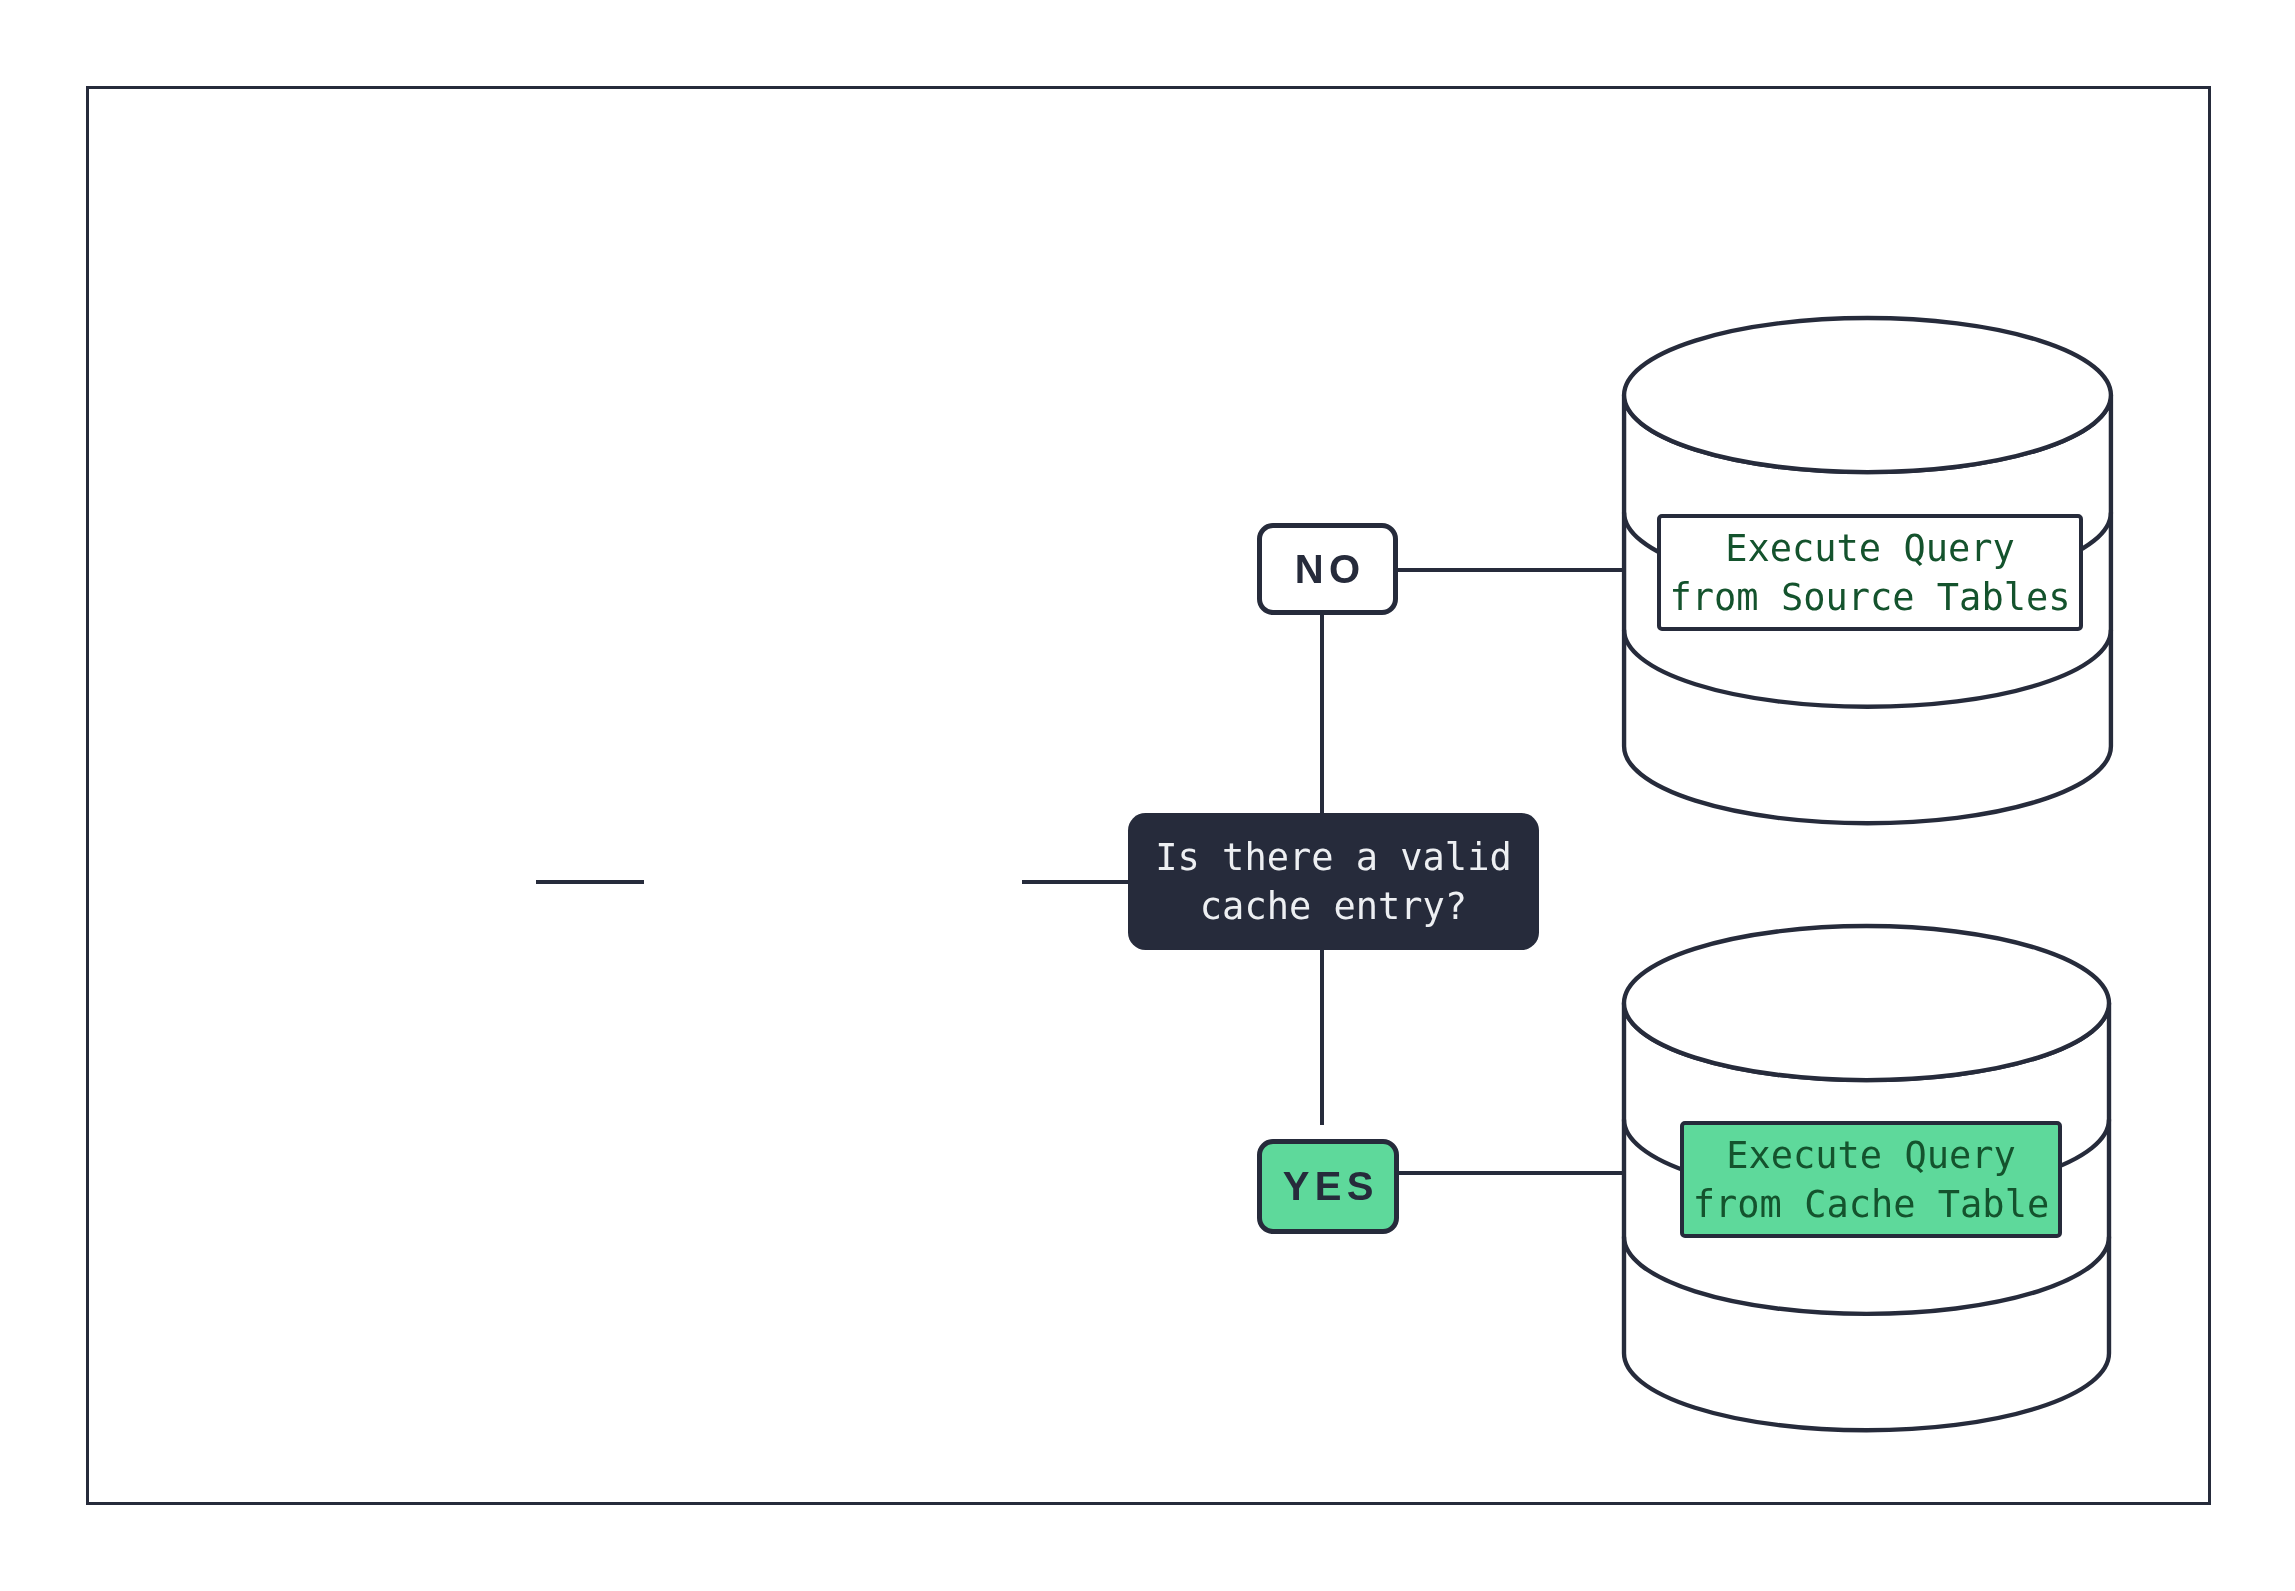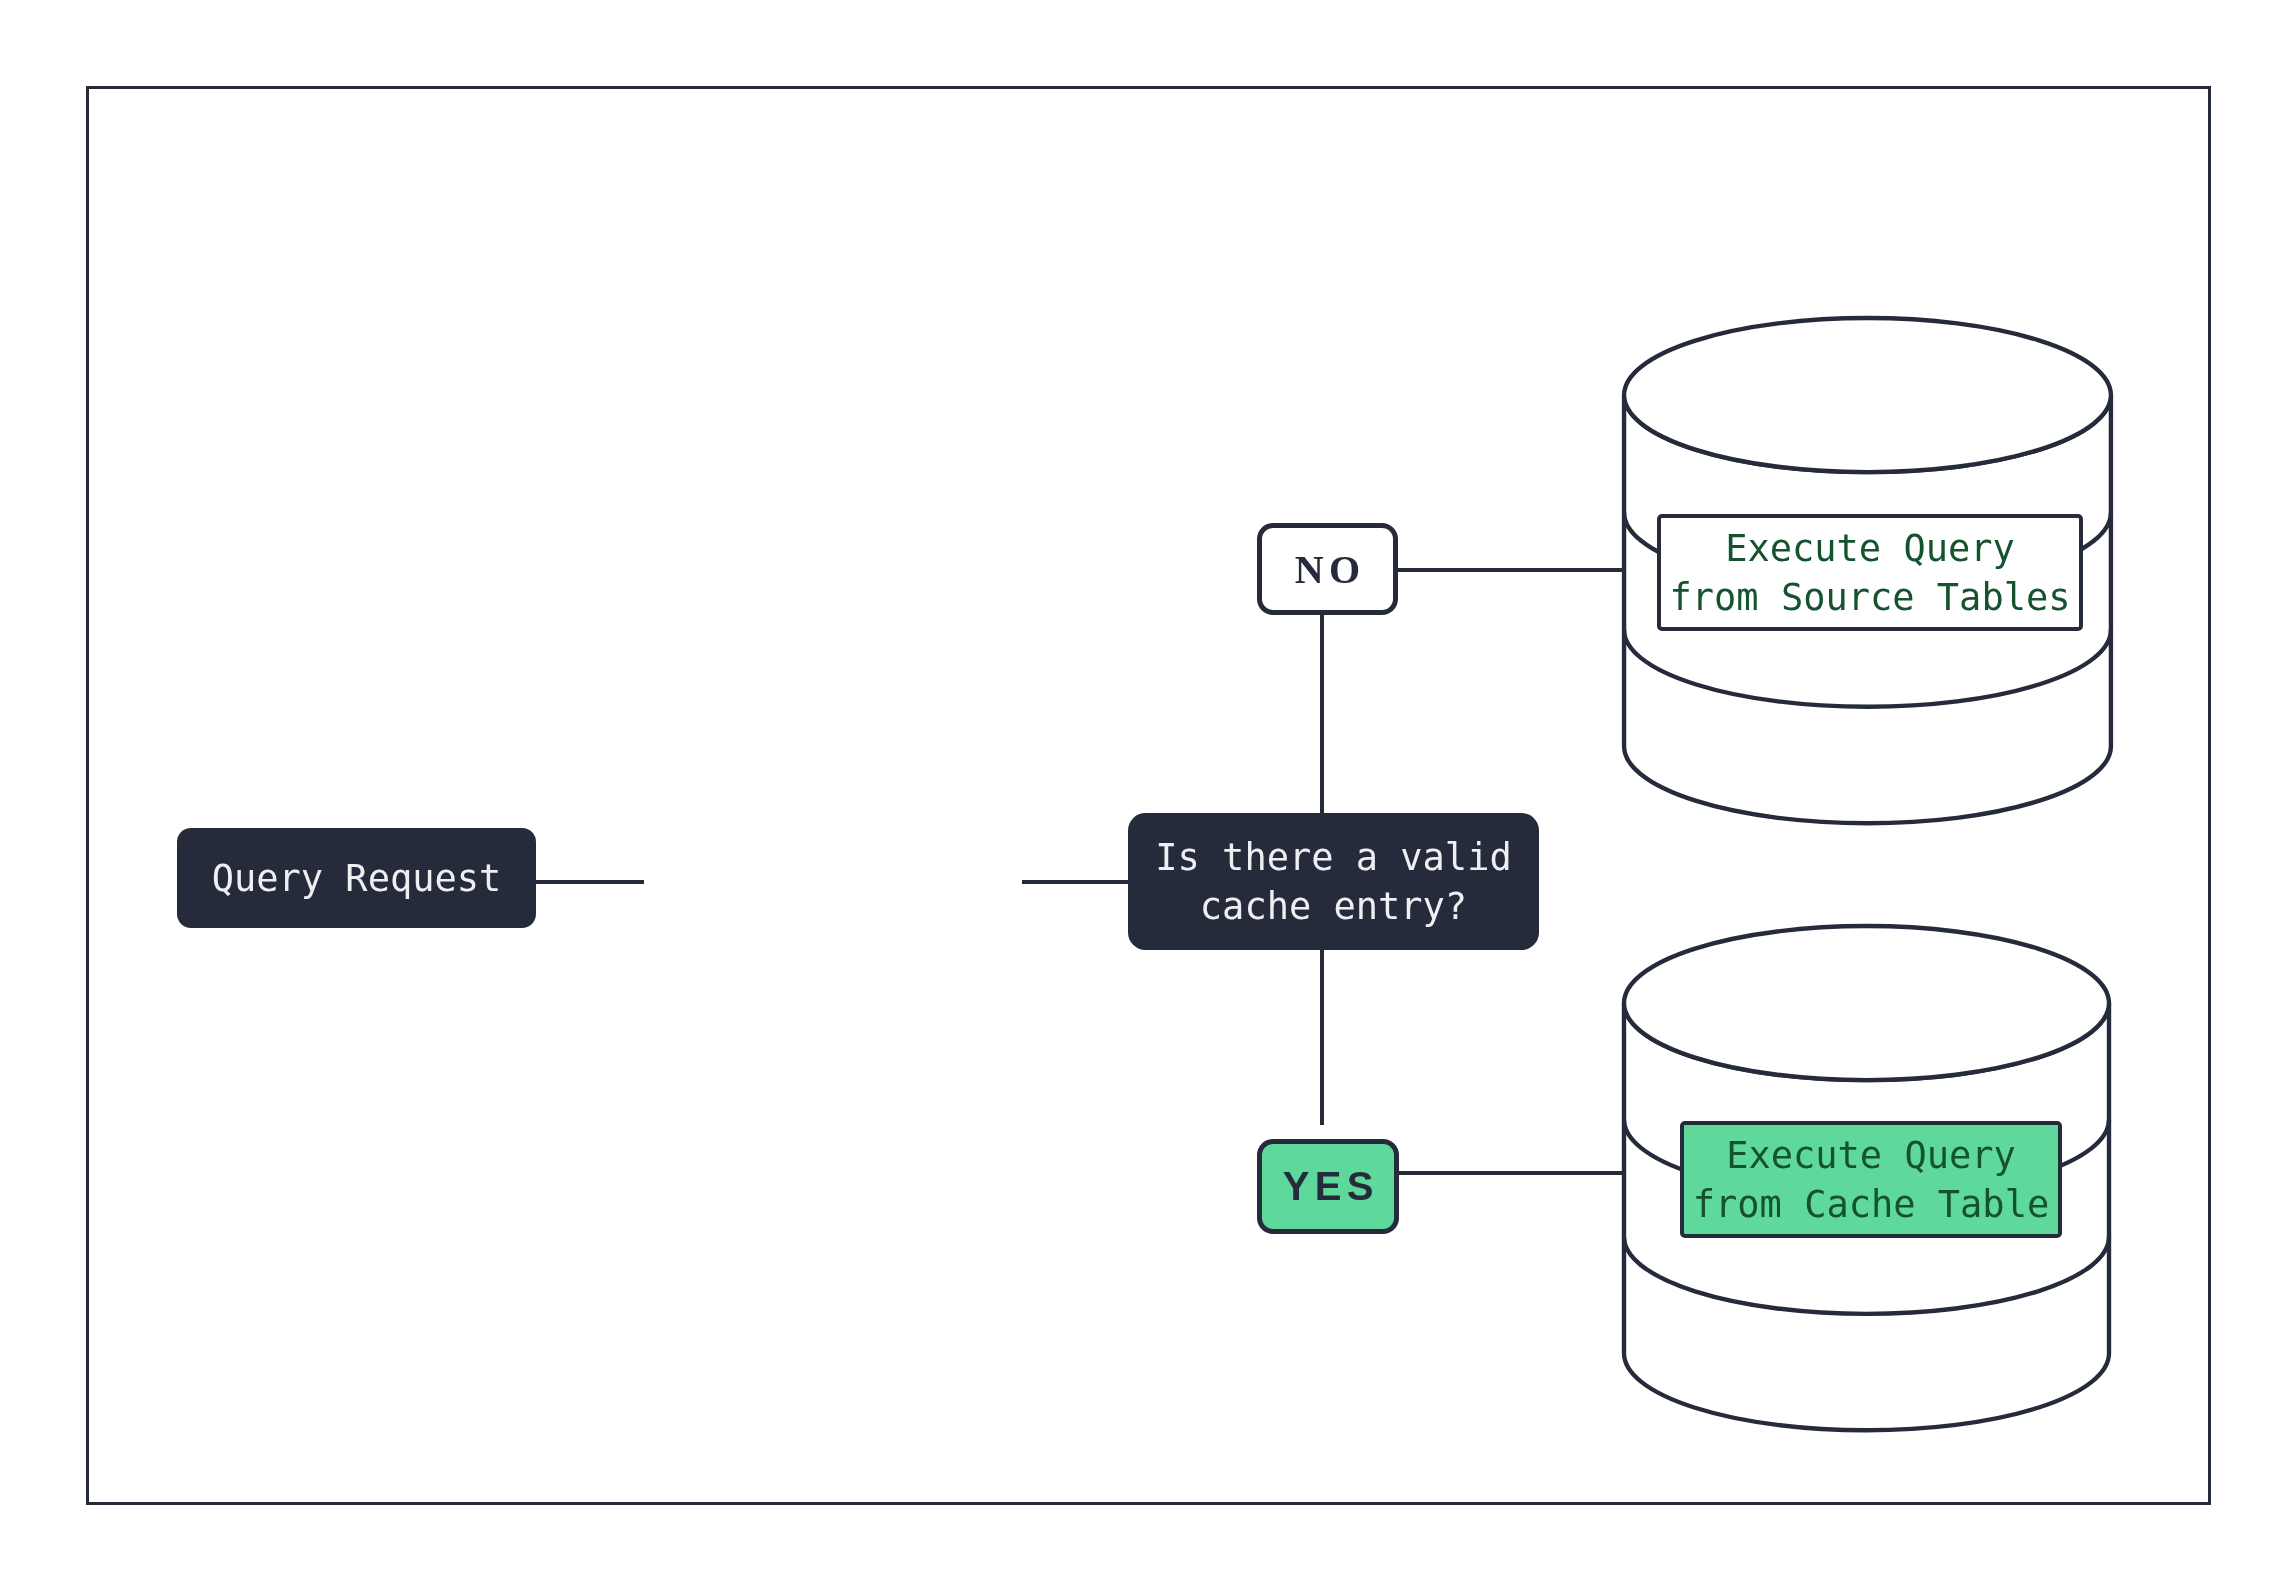--- a/index.html
+++ b/index.html
@@ -60,21 +60,20 @@
   }
   .node.green {
     background: #5ED99B;
     border: 5.3px solid #262B3B;
     color: #262B3B;
   }
   .node.white {
     background: #ffffff;
     border: 5.3px solid #262B3B;
     color: #262B3B;
-    font-family: Liberation Serif, serif;
   }
   .badge {
     font-family: "Liberation Sans", sans-serif;
     font-weight: 700;
     font-size: 40px;
     letter-spacing: 5.3px;
     text-indent: 5.3px;
     border-radius: 16px;
   }
   
@@ -121,21 +120,20 @@
     <ellipse cx="286" cy="96" rx="278" ry="88" fill="#ffffff" stroke="#262B3B" stroke-width="5"></ellipse>
   </svg>
 
   <svg class="cyl" style="left:1617px; top:919px;" width="499" height="521" viewBox="0 0 570 595">
     <path d="M 8 96 L 8 496 A 277 88 0 0 0 562 496 L 562 96 A 277 88 0 0 1 8 96 Z" fill="#ffffff" stroke="#262B3B" stroke-width="5" stroke-linejoin="round"></path>
     <path d="M 8 229 A 277 88 0 0 0 562 229" fill="none" stroke="#262B3B" stroke-width="5"></path>
     <path d="M 8 363 A 277 88 0 0 0 562 363" fill="none" stroke="#262B3B" stroke-width="5"></path>
     <ellipse cx="285" cy="96" rx="277" ry="88" fill="#ffffff" stroke="#262B3B" stroke-width="5"></ellipse>
   </svg>
 
-  <div class="node dark" style="left:177px; top:828px; width:359px; height:100px;">Query Request</div>
 
 
   <div class="node dark" style="left:1128px; top:813px; width:411px; height:137px; border-radius:17.5px;">Is there a valid
 cache entry?</div>
 
   <div class="node white badge" style="left:1257px; top:523px; width:141px; height:92px;">NO</div>
 
   <div class="node green badge" style="left:1257px; top:1139px; width:142px; height:95px;">YES</div>
 
   <div class="dblabel" style="left:1657px; top:514px; width:426px; height:117px; background:#ffffff;">Execute Query

